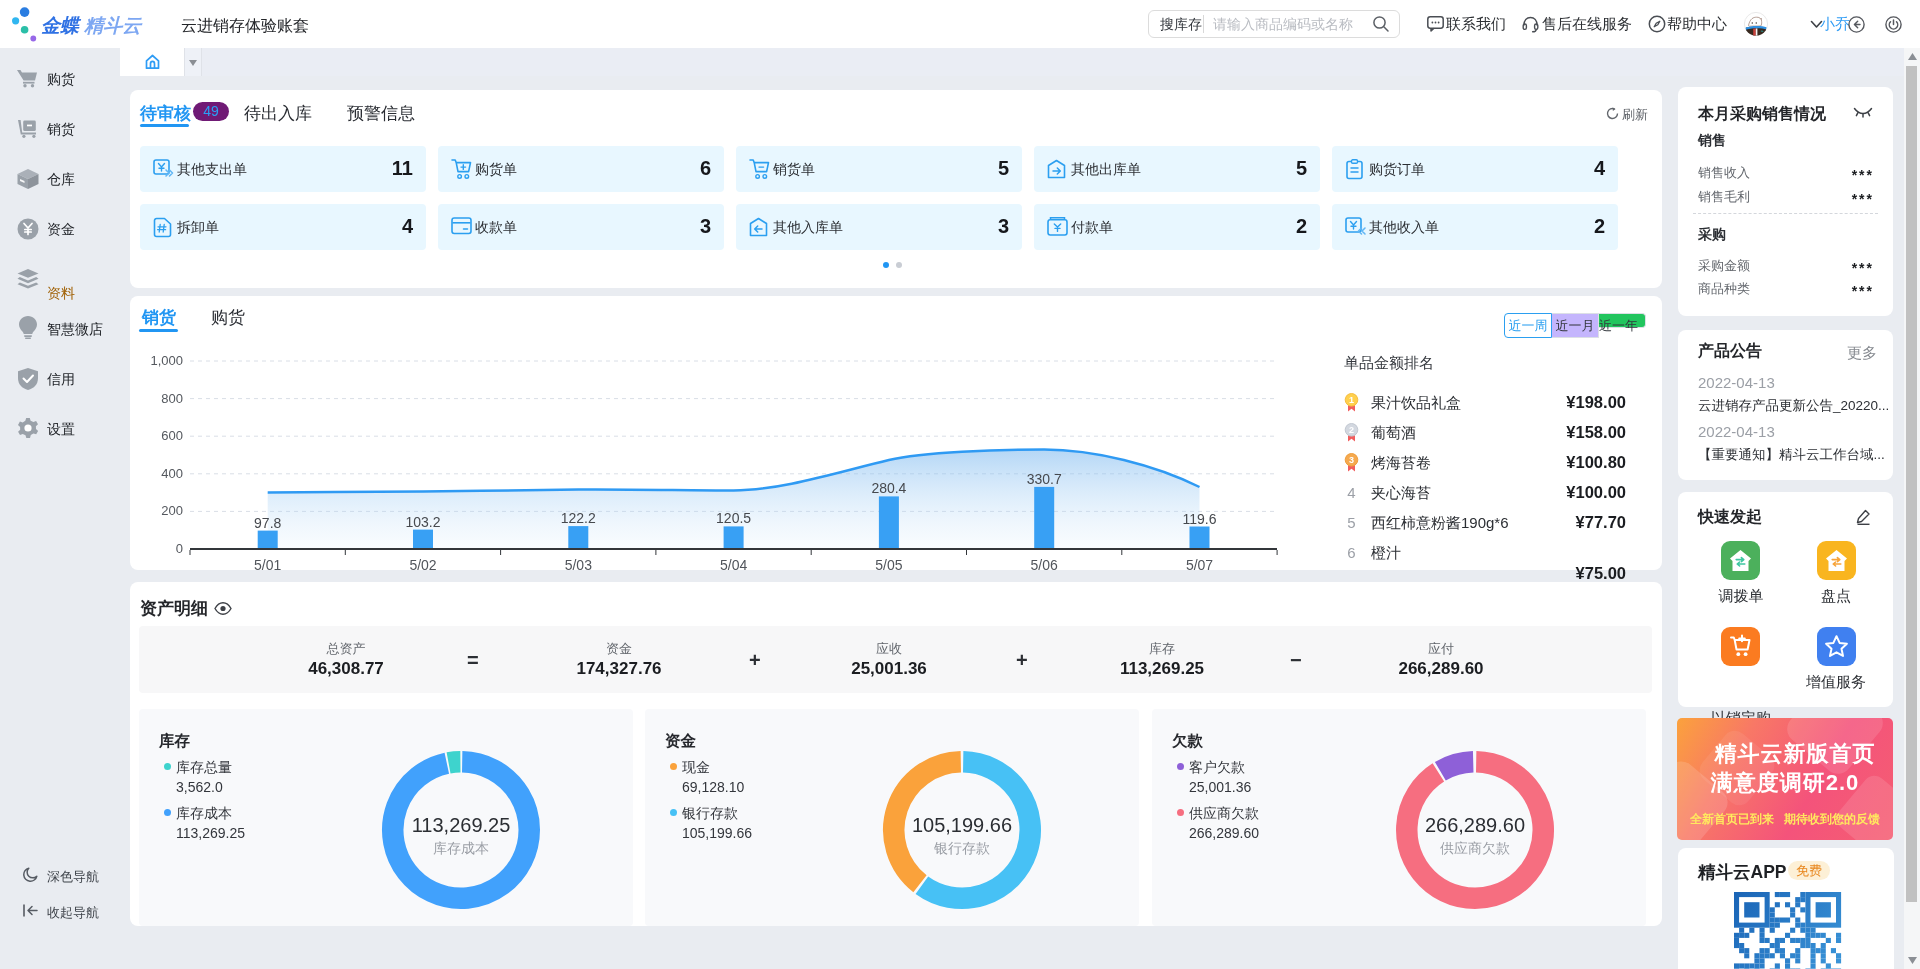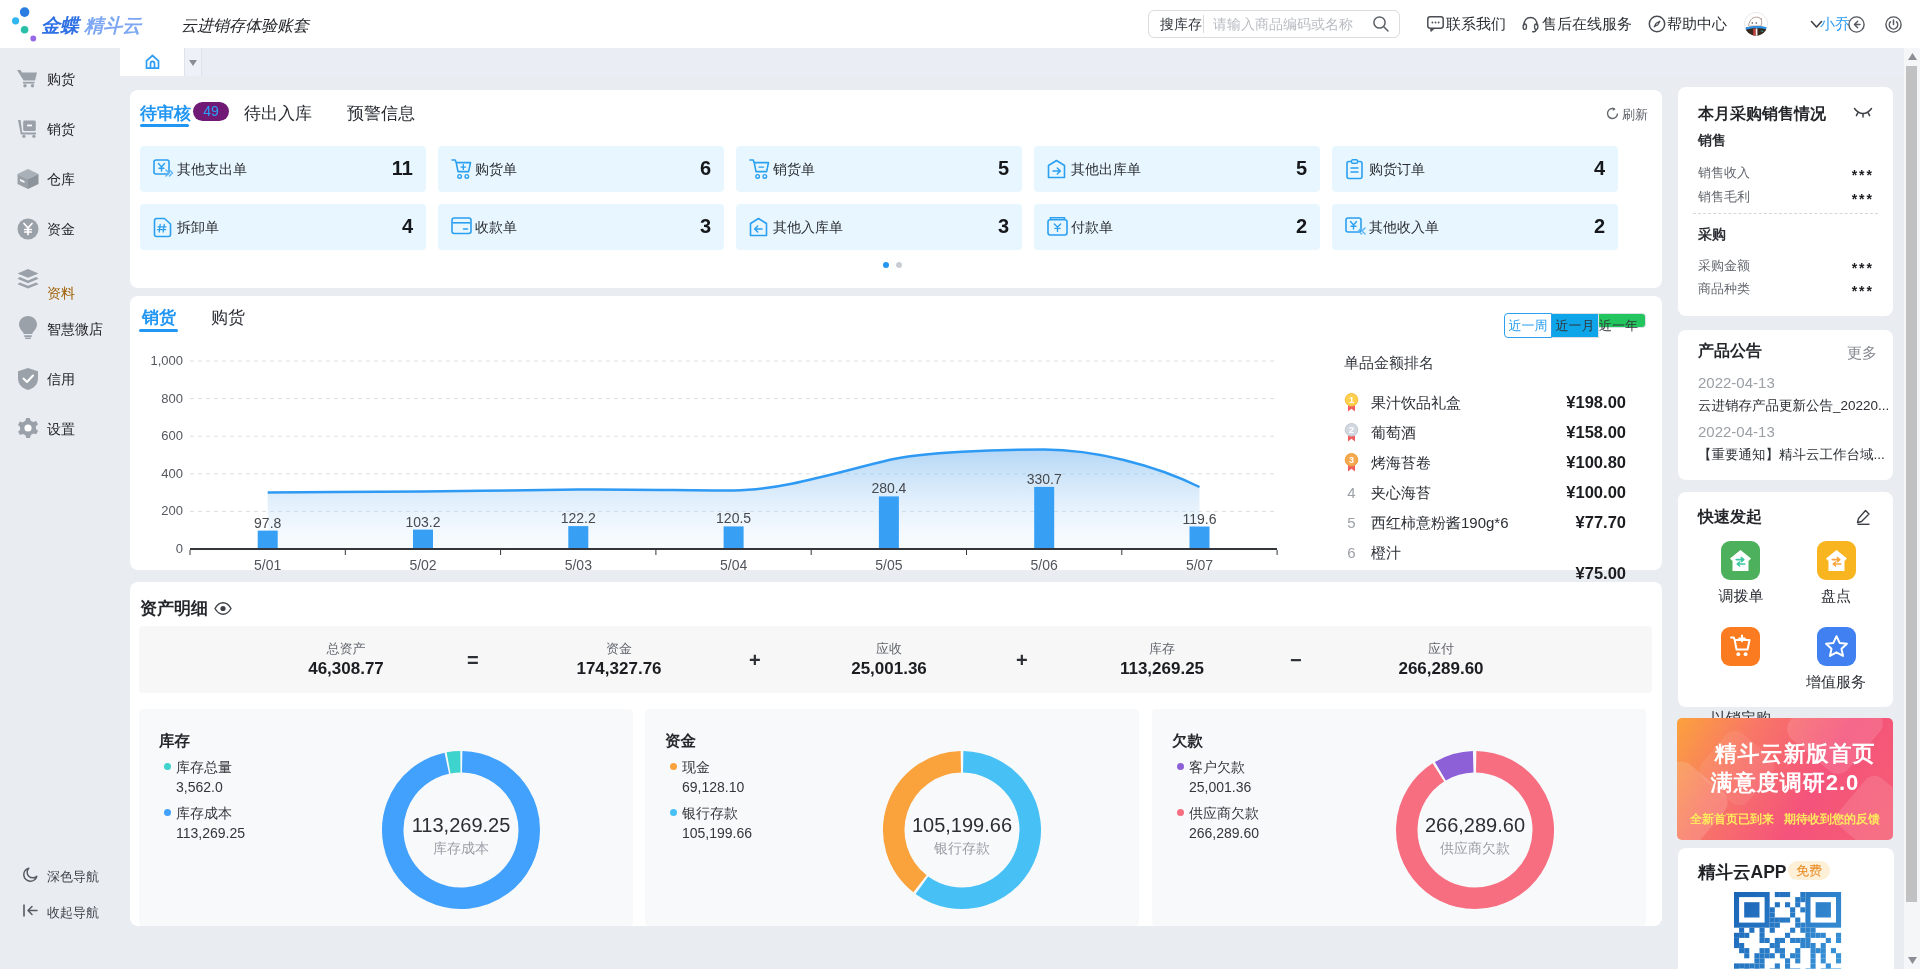--- a/index.html
+++ b/index.html
@@ -12,21 +12,21 @@
 <body>
 
 <div class="abs" style="left:0;top:0;width:1920px;height:48px;background:#fff;z-index:5;"></div>
 <svg class="abs" style="left:8px;top:4px;z-index:6;" width="40" height="42" viewBox="0 0 40 42">
   <circle cx="16.6" cy="8.1" r="4.8" fill="#2a7de1"></circle>
   <circle cx="7.6" cy="16.8" r="3.6" fill="#30b6f0"></circle>
   <circle cx="16.6" cy="25.8" r="3.8" fill="#2bbfa8"></circle>
   <circle cx="25.3" cy="34.5" r="2.9" fill="#9768e8"></circle>
 </svg>
 <div class="abs" style="left:41px;top:13px;z-index:6;font-style:italic;font-weight:bold;font-size:19px;letter-spacing:0px;"><span style="color:#3072e4;">金蝶</span><span style="color:#7da7f2;font-weight:bold;"> 精斗云</span></div>
-<div class="abs" style="left:181px;top:16px;z-index:6;font-size:16px;color:#24262a;font-style:italic;">云进销存体验账套</div>
+<div class="abs" style="left:181px;top:16px;z-index:6;font-size:16px;color:#24262a;">云进销存体验账套</div>
 
 <div class="abs" style="left:1148px;top:10px;width:252px;height:28px;border:1px solid #dcdcdc;border-radius:6px;z-index:6;background:#fff;"></div>
 <div class="abs" style="left:1160px;top:16px;z-index:7;font-size:14px;color:#33373d;">搜库存</div>
 <div class="abs" style="left:1203px;top:15px;width:1px;height:18px;background:#d8d8d8;z-index:7;"></div>
 <div class="abs" style="left:1213px;top:16px;z-index:7;font-size:14px;color:#b9bcc2;">请输入商品编码或名称</div>
 <svg class="abs" style="left:1372px;top:15px;z-index:7;" width="18" height="18" viewBox="0 0 18 18">
     <circle cx="7.5" cy="7.5" r="5.6" fill="none" stroke="#5c6066" stroke-width="1.5"></circle>
     <line x1="11.8" y1="11.8" x2="16" y2="16" stroke="#5c6066" stroke-width="1.5" stroke-linecap="round"></line>
   </svg>
 
@@ -278,21 +278,21 @@
   </div>
 <div class="abs" style="left:883px;top:262px;width:6px;height:6px;border-radius:50%;background:#2196f3;z-index:2;"></div>
 <div class="abs" style="left:896px;top:262px;width:6px;height:6px;border-radius:50%;background:#c9cdd4;z-index:2;"></div>
 
 <div class="card" style="left:130px;top:296px;width:1532px;height:274px;"></div>
 <div class="abs" style="left:142px;top:306px;z-index:2;font-size:17px;font-weight:bold;color:#2196f3;">销货</div>
 <div class="abs" style="left:139px;top:329px;width:39px;height:3px;background:#2196f3;border-radius:2px;z-index:2;"></div>
 <div class="abs" style="left:211px;top:306px;z-index:2;font-size:17px;color:#2a2d33;">购货</div>
 <div class="abs" style="left:1504px;top:313px;z-index:2;display:flex;">
   <div style="width:48px;height:25px;border:1px solid #2b9ff0;border-radius:4px 0 0 4px;color:#2b9ff0;font-size:13px;text-align:center;line-height:23px;background:#fff;">近一周</div>
-  <div style="width:47px;height:25px;border:1px solid #dcdfe6;border-left:none;color:#33373d;font-size:13px;text-align:center;line-height:23px;background:#0ea5e9;">近一月</div>
+  <div style="width:47px;height:25px;border:1px solid #dcdfe6;border-left:none;color:#33373d;font-size:13px;text-align:center;line-height:23px;background:#c4b5fd;">近一月</div>
   <div style="width:47px;height:15px;border:1px solid #dcdfe6;border-left:none;border-radius:0 4px 4px 0;color:#33373d;font-size:13px;text-align:left;line-height:23px;background:#22c55e;">近一年</div>
 </div>
 <svg class="abs" style="left:150px;top:348px;z-index:2;" width="1300" height="222" viewBox="0 0 1300 222">
   <defs>
     <linearGradient id="ag" x1="0" y1="100" x2="0" y2="201" gradientUnits="userSpaceOnUse">
       <stop offset="0" stop-color="#74b4ee" stop-opacity="0.55"></stop>
       <stop offset="1" stop-color="#cfe7fa" stop-opacity="0.12"></stop>
     </linearGradient>
   </defs>
   <g stroke="#d9dee6" stroke-width="1" stroke-dasharray="4 4">

